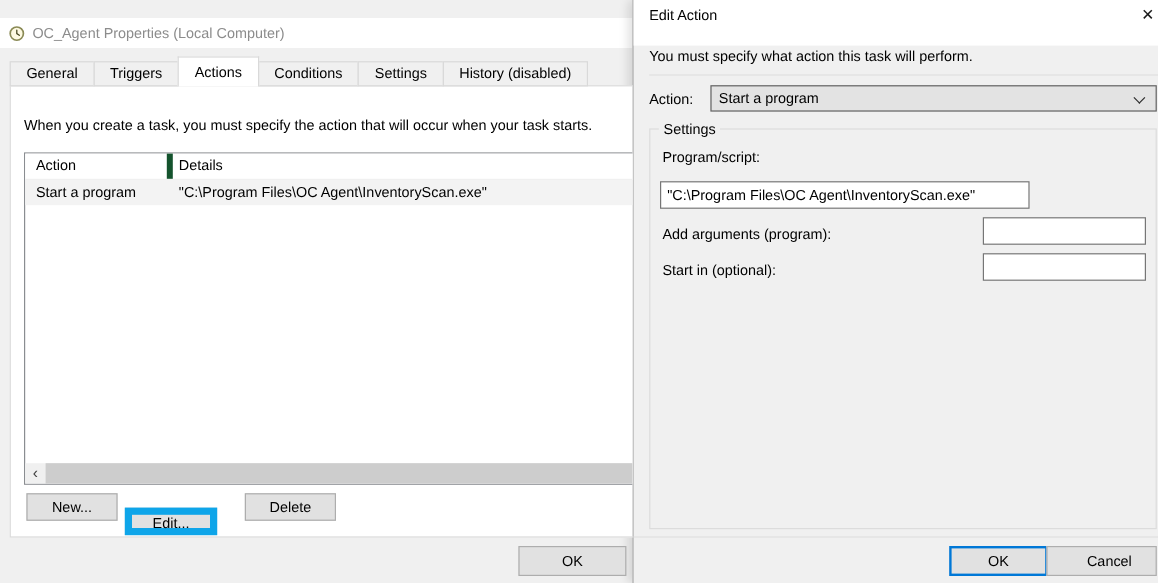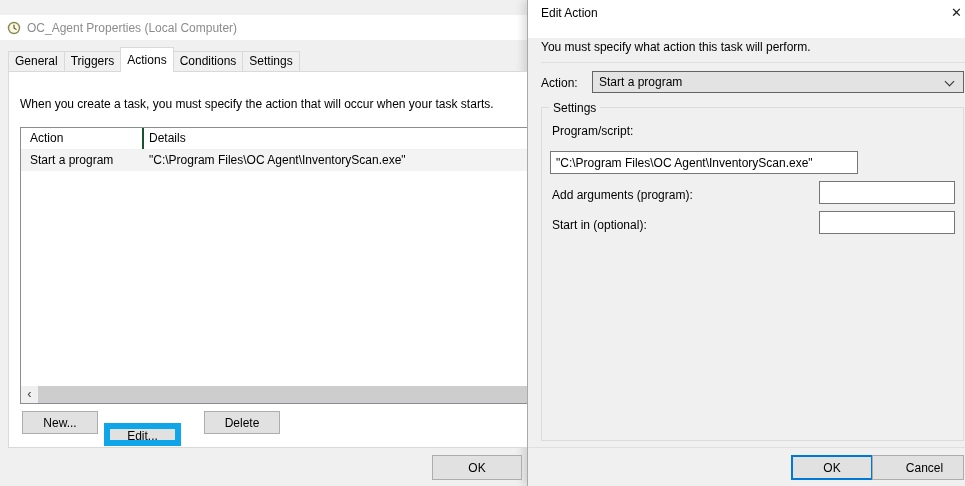--- a/index.html
+++ b/index.html
@@ -21,41 +21,41 @@
     background:#ffffff; display:flex; align-items:center;
     padding-left:7px; gap:6px; color:#8c8c8c;
   }
   .tb-left .title { white-space:nowrap; }
 
   .tabs {
     position:absolute; left:8px; top:32px; height:25px;
     display:flex; align-items:flex-end; z-index:3;
   }
   .tab {
-    height:21px; line-height:19px; padding:0 6px;
+    height:21px; line-height:19px; padding:0 13px;
     background:#f0f0f0; border:1px solid #d9d9d9; margin-right:-1px;
     white-space:nowrap; cursor:default;
   }
   .tab.active {
     height:25px; line-height:24px; background:#ffffff;
     border-bottom:none; position:relative; z-index:4;
   }
 
   .tabpage {
     position:absolute; left:8px; top:56px; width:526px; height:377px;
     background:#ffffff; border:1px solid #d9d9d9; z-index:1;
   }
   .instruction { position:absolute; left:20px; top:82px; white-space:nowrap; z-index:2; }
 
   .listbox {
     position:absolute; left:20px; top:112px; width:512px; height:277px;
     background:#fff; border:1px solid #8a8d91; z-index:2;
   }
   .list-header { display:flex; height:22px; background:#fff; border-bottom:1px solid #f0f0f0; }
-  .hdr-cell { line-height:21px; padding-left:9px; border-right:2px solid #14532d; }
+  .hdr-cell { line-height:21px; padding-left:9px; border-right:5px solid #14532d; }
   .hdr-action { width:123px; }
   .hdr-details { flex:1; padding-left:5px; border-right:none; }
   .list-row { display:flex; height:21px; background:#f3f3f3; }
   .row-cell { line-height:21px; padding-left:9px; white-space:nowrap; }
   .cell-action { width:123px; }
   .cell-details { flex:1; padding-left:5px; }
 
   .hscroll { position:absolute; left:0; right:0; bottom:0; height:17px; background:#f0f0f0; }
   .hs-arrow {
     position:absolute; left:0; top:0; width:17px; height:17px;
@@ -130,20 +130,21 @@
     </span>
     <span class="title">OC_Agent Properties (Local Computer)</span>
   </div>
 
   <div class="tabs">
     <div class="tab">General</div>
     <div class="tab">Triggers</div>
     <div class="tab active">Actions</div>
     <div class="tab">Conditions</div>
     <div class="tab">Settings</div>
+    <div class="tab">History (disabled)</div>
   </div>
 
   <div class="tabpage"></div>
 
   <div class="instruction">When you create a task, you must specify the action that will occur when your task starts.</div>
 
   <div class="listbox">
     <div class="list-header">
       <div class="hdr-cell hdr-action">Action</div>
       <div class="hdr-cell hdr-details">Details</div>

